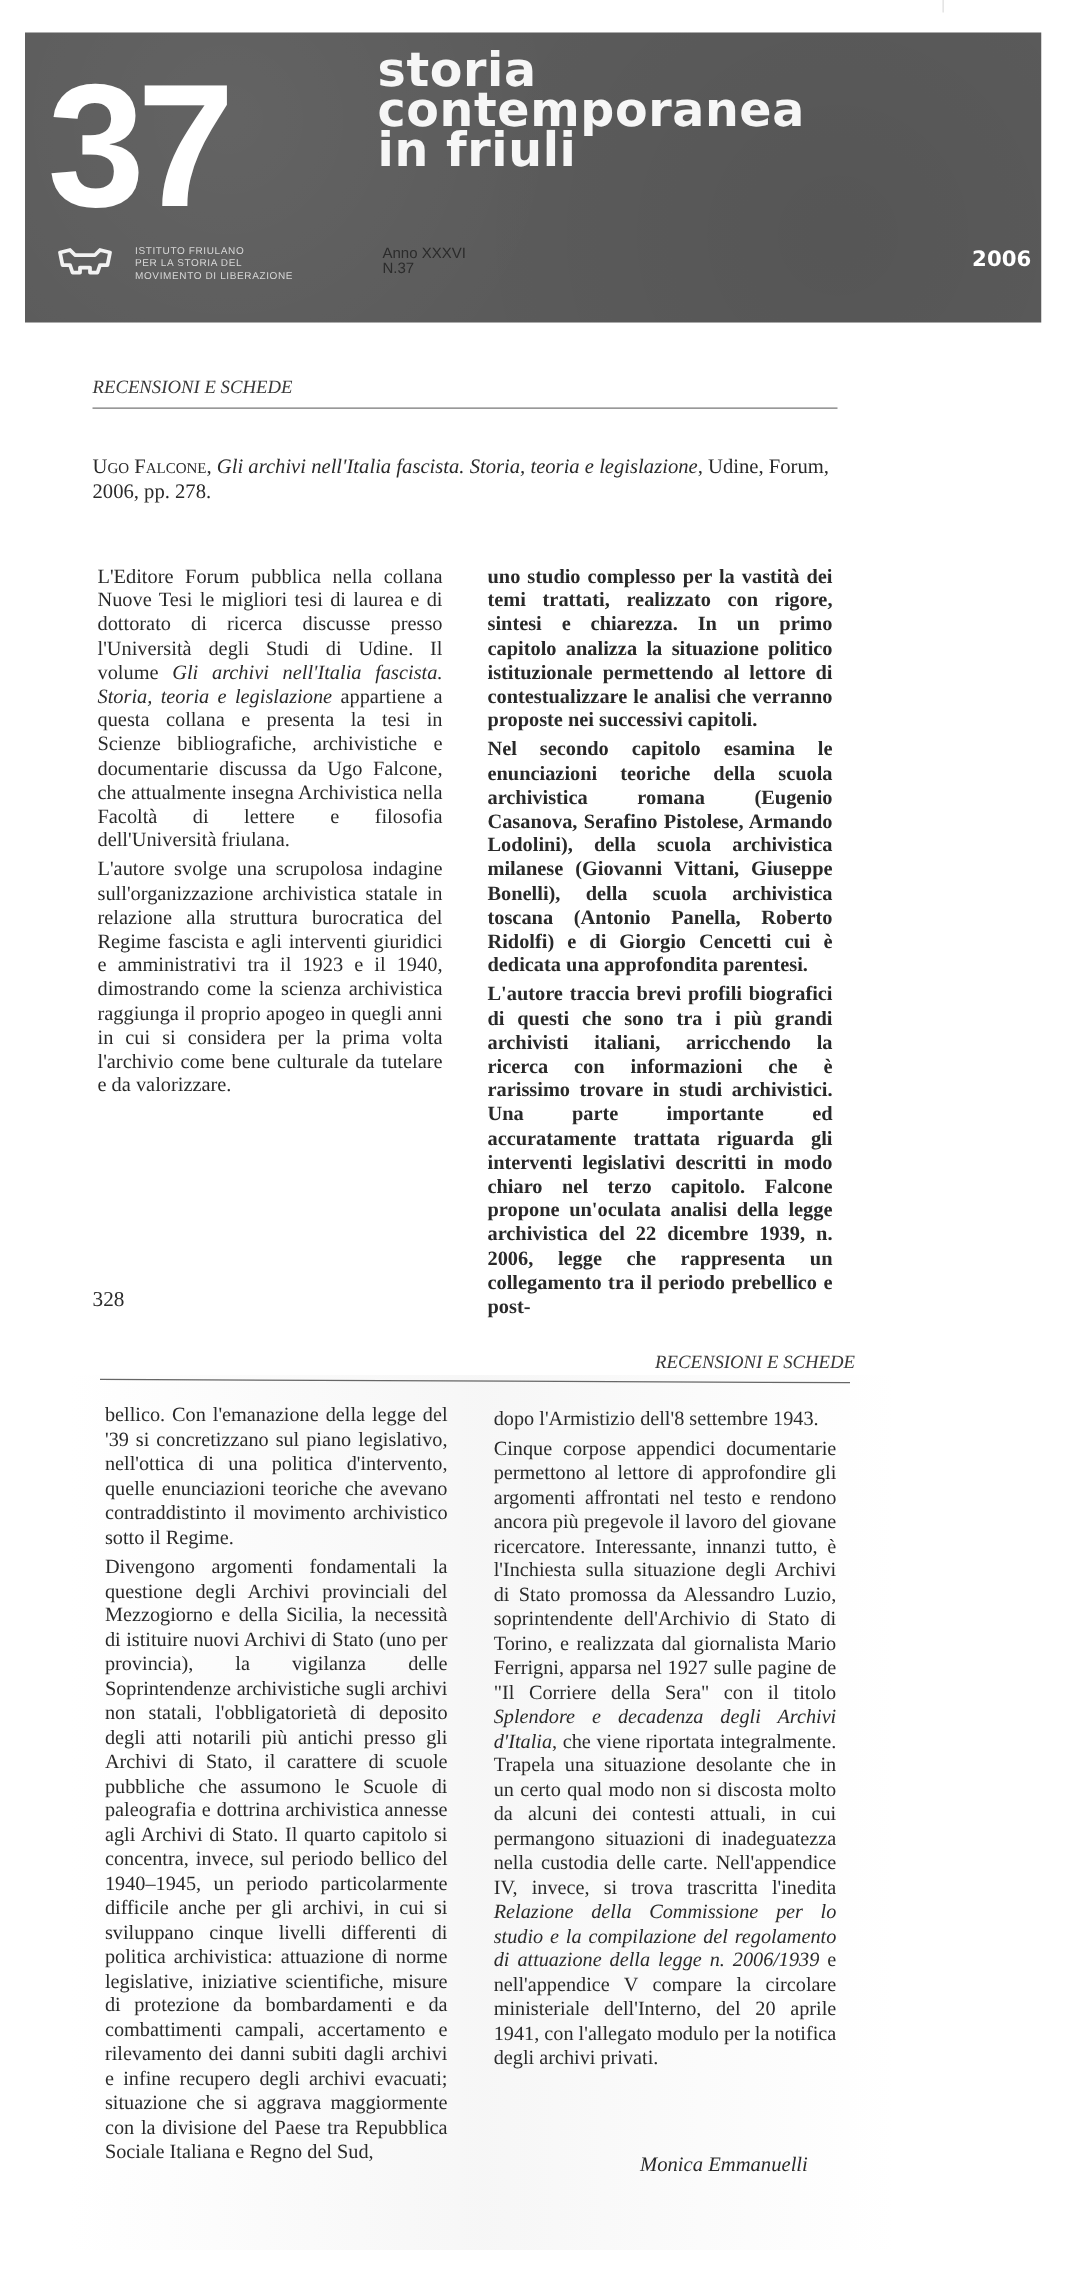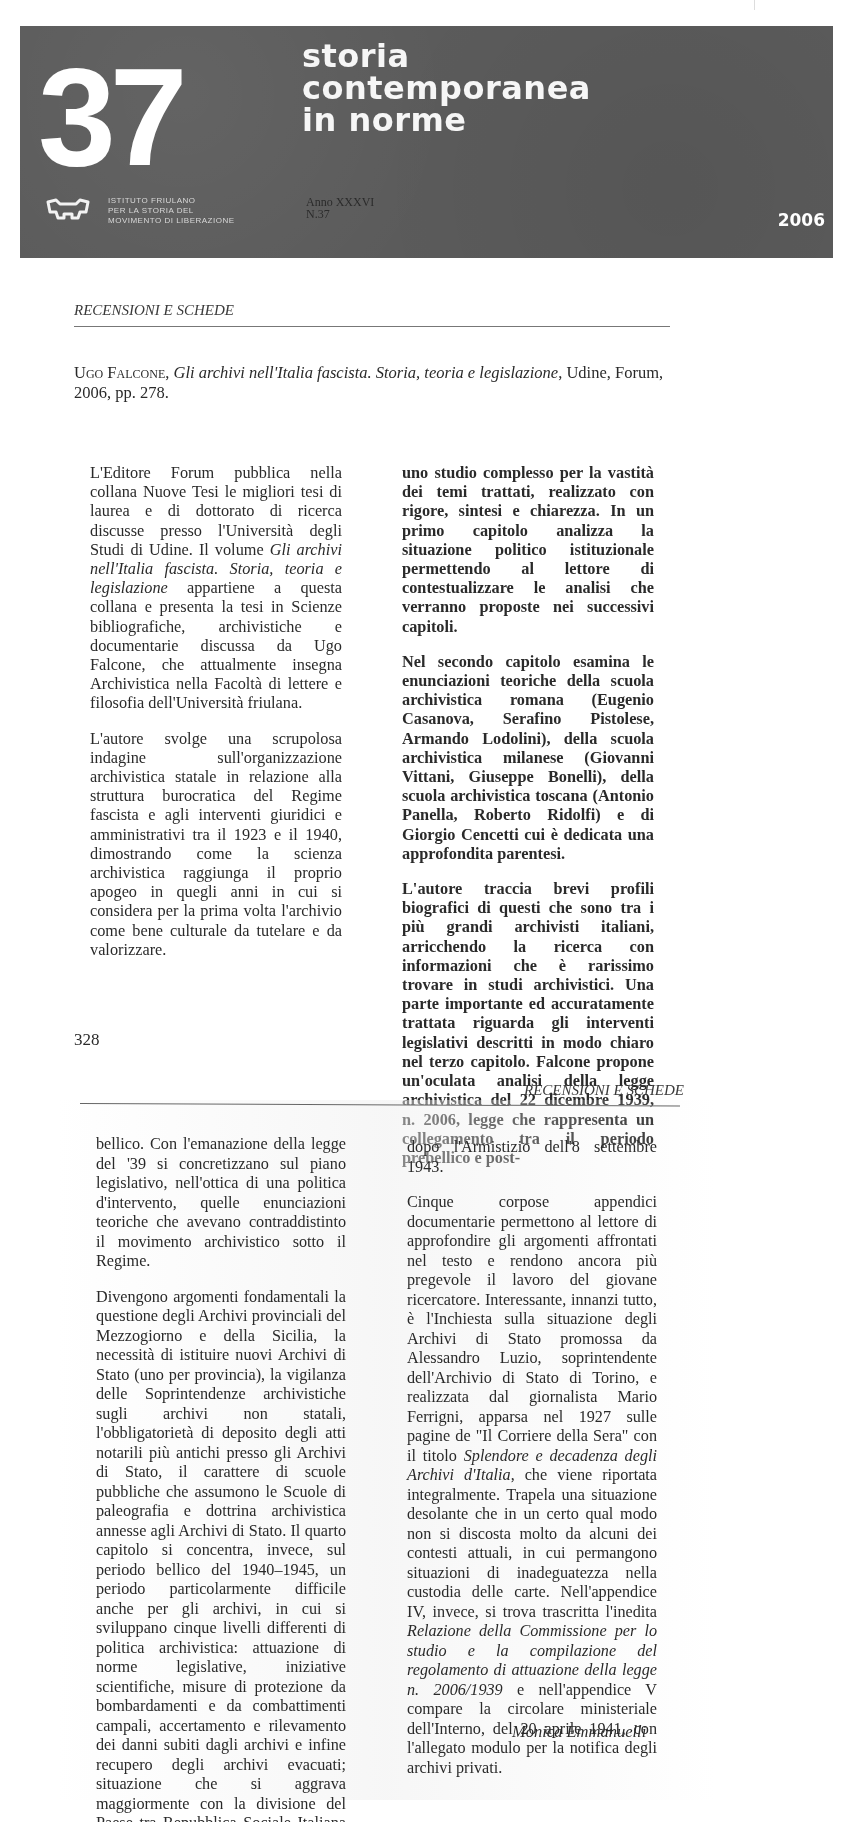--- a/index.html
+++ b/index.html
@@ -38,21 +38,21 @@
       line-height: 130px;
       letter-spacing: -6px;
       color: #ffffff;
     }
     .banner .journal-title {
       position: absolute;
       left: 282px;
       top: 14px;
       font-family: "DejaVu Sans", "Liberation Sans", sans-serif;
       font-weight: bold;
-      font-size: 32px;
+      font-size: 38px;
       line-height: 32px;
       color: #f6f6f6;
       letter-spacing: 0.5px;
     }
     .banner .journal-title div { white-space: nowrap; }
     .banner .logo {
       position: absolute;
       left: 26px;
       top: 172px;
       width: 44px;
@@ -65,34 +65,33 @@
       font-family: Liberation Sans, sans-serif;
       font-size: 8px;
       line-height: 10px;
       color: #d8d8d8;
       letter-spacing: 0.5px;
     }
     .banner .anno {
       position: absolute;
       left: 286px;
       top: 170px;
-      font-family: Liberation Serif, serif;
+      font-family: Liberation Sans, sans-serif;
       font-size: 12px;
       line-height: 12px;
       color: #2b2b2b;
     }
     .banner .year {
       position: absolute;
       right: 8px;
       top: 172px;
       font-family: "DejaVu Sans", "Liberation Sans", sans-serif;
       font-weight: bold;
       font-size: 17px;
       color: #ffffff;
-      margin-top: 12px;
     }
 
     
     .running-head-1 {
       position: absolute;
       left: 74px;
       top: 302px;
       font-style: italic;
       font-size: 15px;
       color: #3a3a3a;
@@ -120,21 +119,21 @@
     .citation .book-title { font-style: italic; }
 
     .col {
       position: absolute;
       font-size: 16.3px;
       line-height: 19.2px;
       text-align: justify;
       color: #2a2a2a;
     }
     .col p {
-      margin: 16px;
+      margin: 4px;
       text-indent: 0;
     }
     .col .ital { font-style: italic; }
     .p1-left  { left: 74px;  top: 447px; width: 284px; }
     .p1-right { left: 386px; top: 447px; width: 284px; font-weight: bold; }
 
     .page-number {
       position: absolute;
       left: 74px;
       top: 1030px;
@@ -191,21 +190,21 @@
 </head>
 <body>
 
 <div class="tick"></div>
 
 <div class="banner">
   <div class="issue-number">37</div>
   <div class="journal-title">
     <div>storia</div>
     <div>contemporanea</div>
-    <div>in norme</div>
+    <div>in friuli</div>
   </div>
   <svg class="logo" viewBox="0 0 44 26">
     <path d="M2 4 L10 2 L14 6 L30 6 L34 2 L42 4 L40 14 L34 14 L32 20 L26 20 L26 16 L18 16 L18 20 L12 20 L10 14 L4 14 Z" fill="none" stroke="#f2f2f2" stroke-width="3" stroke-linejoin="round"></path>
   </svg>
   <div class="institute">
     <div>ISTITUTO FRIULANO</div>
     <div>PER LA STORIA DEL</div>
     <div>MOVIMENTO DI LIBERAZIONE</div>
   </div>
   <div class="anno">

